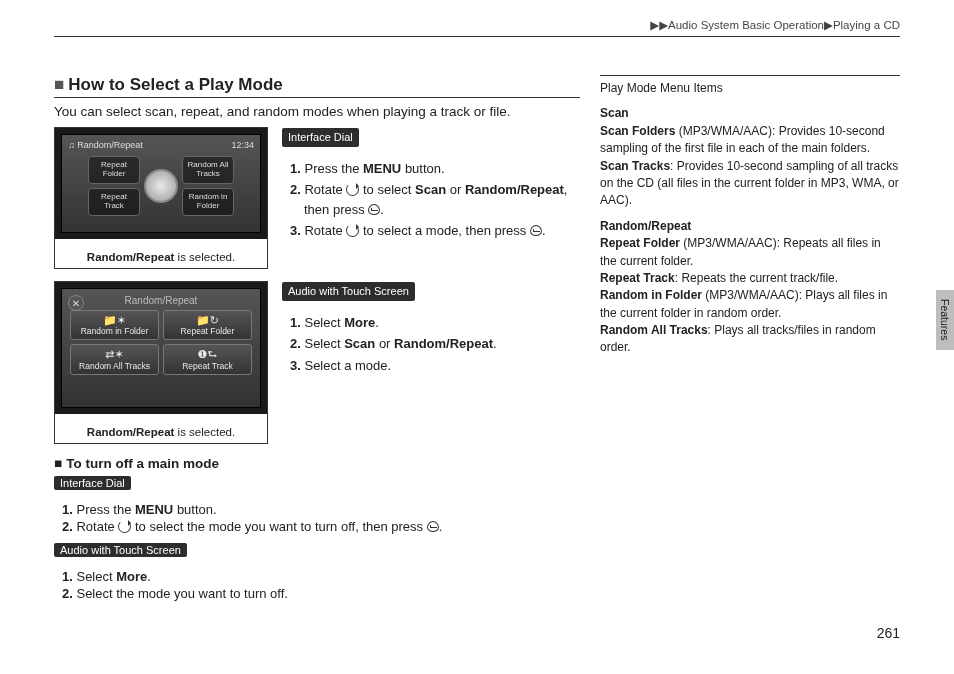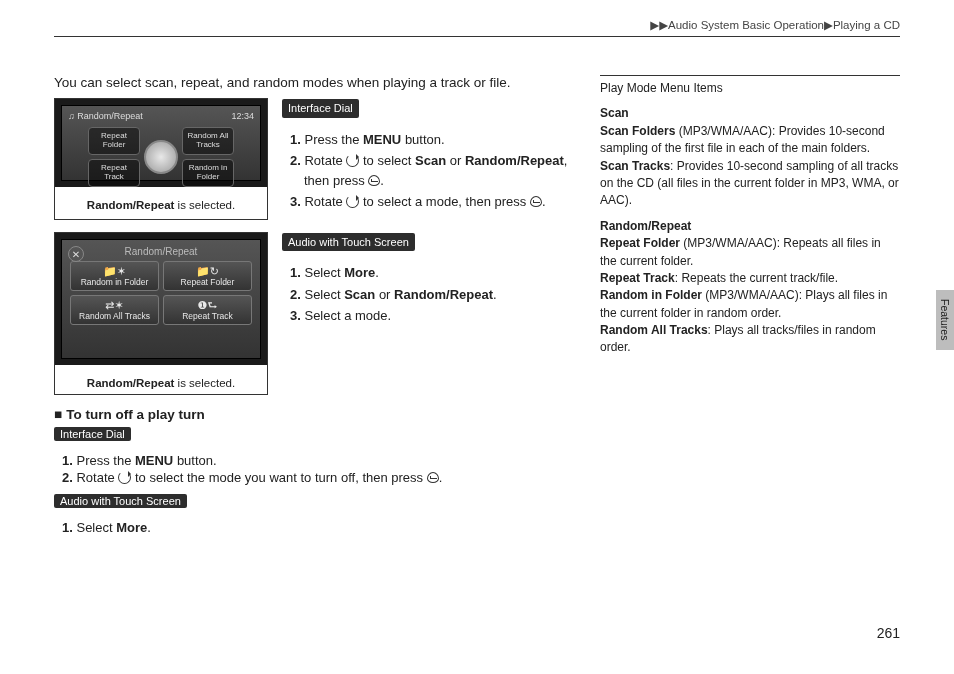--- a/index.html
+++ b/index.html
@@ -60,21 +60,21 @@
     flex: 0 0 214px;
   }
   .screenshot-img {
     background: #1a1a1a;
     padding: 6px;
   }
   .screen-inner {
     background: linear-gradient(#555,#333);
     border: 1px solid #000;
     padding: 4px;
-    height: 76px;
+    height: 99px;
     position: relative;
     color: #ddd;
     font-size: 9px;
   }
   .screen-topbar { display:flex; justify-content:space-between; font-size:9px; padding:1px 2px;}
   .dial-grid {
     display:flex; align-items:center; justify-content:center; gap:4px; height:70px;
   }
   .dial-cell {
     background: rgba(0,0,0,0.45);
@@ -162,20 +162,23 @@
 <div class="page">
 
   <div class="breadcrumb">
     <span>▶▶</span><span>Audio System Basic Operation</span><span>▶</span><span>Playing a CD</span>
   </div>
   <hr class="hr-top">
 
   <div class="content">
     <div class="main-col">
 
+      <div class="section-heading">
+        <span class="sq">■</span><span>How to Select a Play Mode</span>
+      </div>
       <div class="intro">You can select scan, repeat, and random modes when playing a track or file.</div>
 
       
       <div class="block-row">
         <div class="screenshot-box">
           <div class="screenshot-img">
             <div class="screen-inner">
               <div class="screen-topbar">
                 <span>♫ <span>Random/Repeat</span></span>
                 <span>12:34</span>
@@ -233,30 +236,31 @@
           <ol class="instr-list">
             <li><b>1.</b><span> Select </span><b>More</b><span>.</span></li>
             <li><b>2.</b><span> Select </span><b>Scan</b><span> or </span><b>Random/Repeat</b><span>.</span></li>
             <li><b>3.</b><span> Select a mode.</span></li>
           </ol>
         </div>
       </div>
 
       
       <div class="subhead">
-        <span class="sq2">■</span><span>To turn off a play turn</span>
+        <span class="sq2">■</span><span>To turn off a main mode</span>
       </div>
       <span class="pill">Interface Dial</span>
       <ol class="instr-list" style="margin-bottom:8px;">
         <li><b>1.</b><span> Press the </span><b>MENU</b><span> button.</span></li>
         <li><b>2.</b><span> Rotate </span><span class="dial-icon"></span><span> to select the mode you want to turn off, then press </span><span class="enter-icon"></span><span>.</span></li>
       </ol>
       <span class="pill">Audio with Touch Screen</span>
       <ol class="instr-list">
         <li><b>1.</b><span> Select </span><b>More</b><span>.</span></li>
+        <li><b>2.</b><span> Select the mode you want to turn off.</span></li>
       </ol>
 
     </div>
 
     <div class="side-col">
       <p>Play Mode Menu Items</p>
       <p>
         <b>Scan</b><br>
         <b>Scan Folders</b><span> (MP3/WMA/AAC): Provides 10-second sampling of the first file in each of the main folders.</span><br>
         <b>Scan Tracks</b><span>: Provides 10-second sampling of all tracks on the CD (all files in the current folder in MP3, WMA, or AAC).</span>

